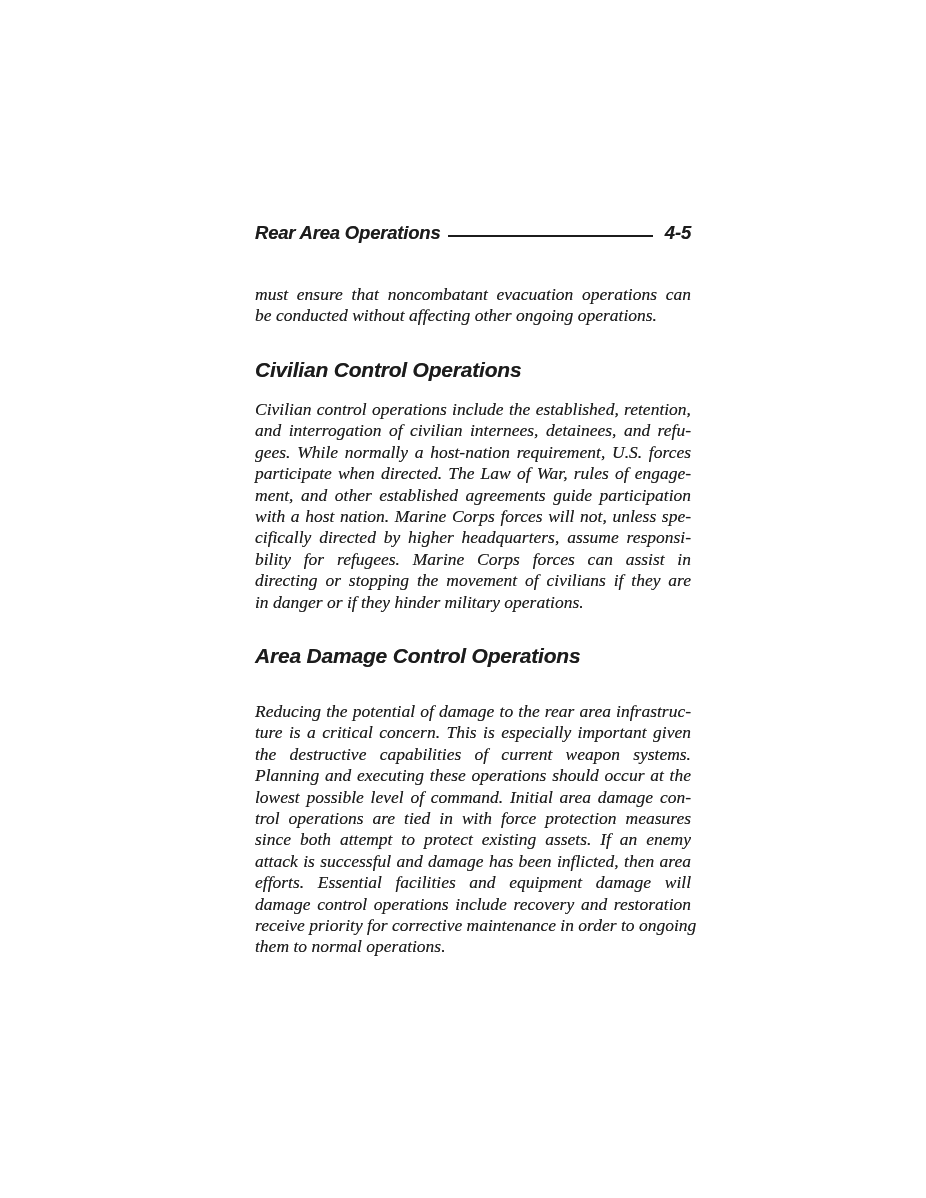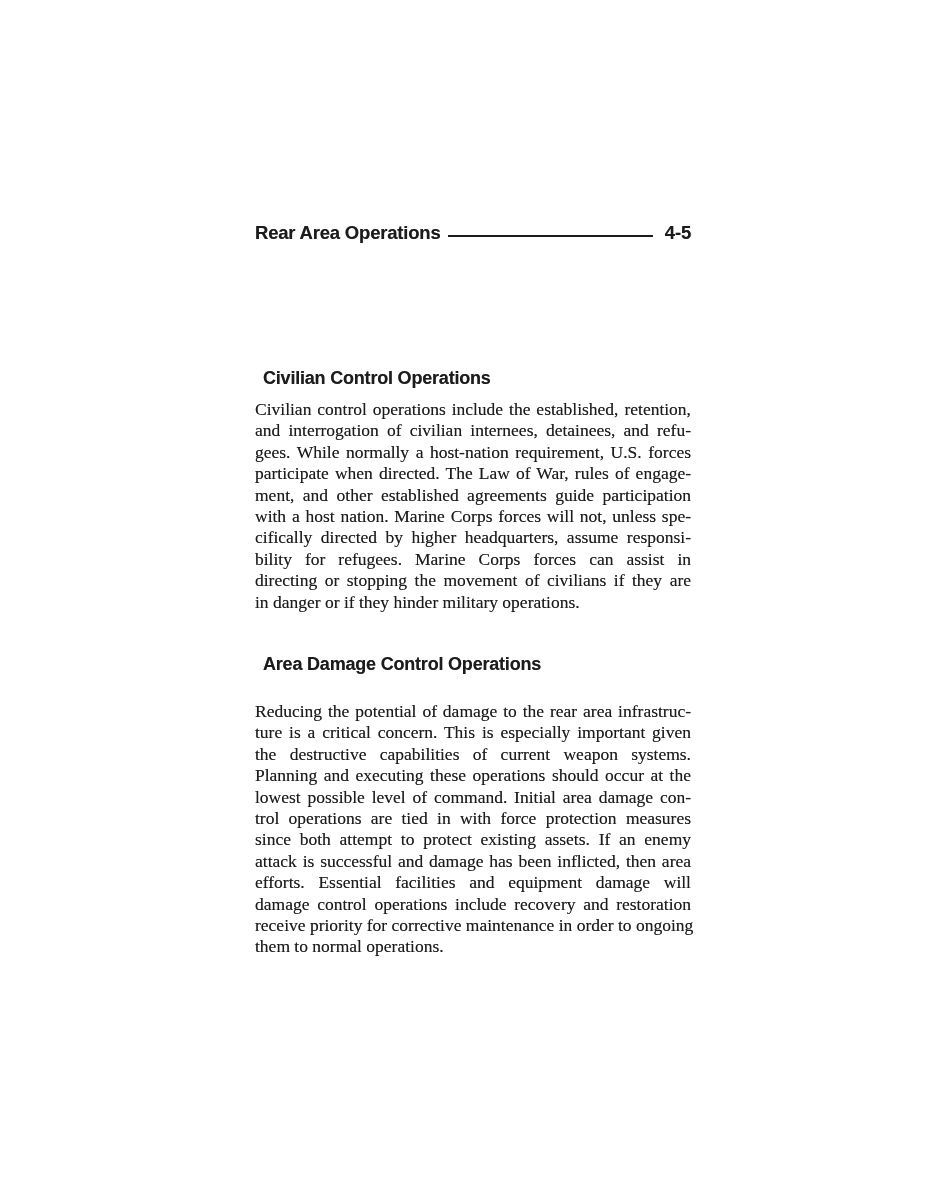--- a/index.html
+++ b/index.html
@@ -12,20 +12,21 @@
   .page {
     position: relative;
     width: 812px;
     height: 1198px;
     background: var(--background);
     color: var(--text);
     font-family: "Liberation Serif", "DejaVu Serif", serif;
     overflow: hidden;
     
     text-shadow: 0 0 0.5px rgba(25,25,25,0.55);
+    font-style: italic;
   }
   .page-header {
     position: absolute;
     left: 255px;
     top: 222px;
     width: 436px;
     display: flex;
     align-items: flex-start;
     font-family: "Liberation Sans", "DejaVu Sans", sans-serif;
     font-weight: bold;
@@ -36,24 +37,24 @@
   }
   .hrule {
     flex: 1;
     height: 0;
     border-top: 2.7px solid var(--rule);
     margin: 13px 12px 0 7px;
   }
   .sect {
     position: absolute;
     left: 255px;
-    margin: 8px;
+    margin: 0;
     font-family: "Liberation Sans", "DejaVu Sans", sans-serif;
     font-weight: bold;
-    font-size: 18px;
+    font-size: 21px;
     line-height: 22px;
     letter-spacing: -0.2px;
     white-space: nowrap;
   }
   .sect-1 { top: 359px; }
   .sect-2 { top: 645px; }
   .para {
     position: absolute;
     left: 255px;
     width: 436px;
@@ -77,20 +78,24 @@
 <body>
 
 <div class="page">
 
   <header class="page-header">
     <span class="htitle">Rear Area Operations</span>
     <span class="hrule"></span>
     <span class="hnum">4-5</span>
   </header>
 
+  <div class="para para-1">
+      <div class="jline">must ensure that noncombatant evacuation operations can</div>
+      <div class="jline last">be conducted without affecting other ongoing operations.</div>
+    </div>
 
   <h2 class="sect sect-1">Civilian Control Operations</h2>
 
   <div class="para para-2">
       <div class="jline">Civilian control operations include the established, retention,</div>
       <div class="jline">and interrogation of civilian internees, detainees, and refu-</div>
       <div class="jline">gees. While normally a host-nation requirement, U.S. forces</div>
       <div class="jline">participate when directed. The Law of War, rules of engage-</div>
       <div class="jline">ment, and other established agreements guide participation</div>
       <div class="jline">with a host nation. Marine Corps forces will not, unless spe-</div>

